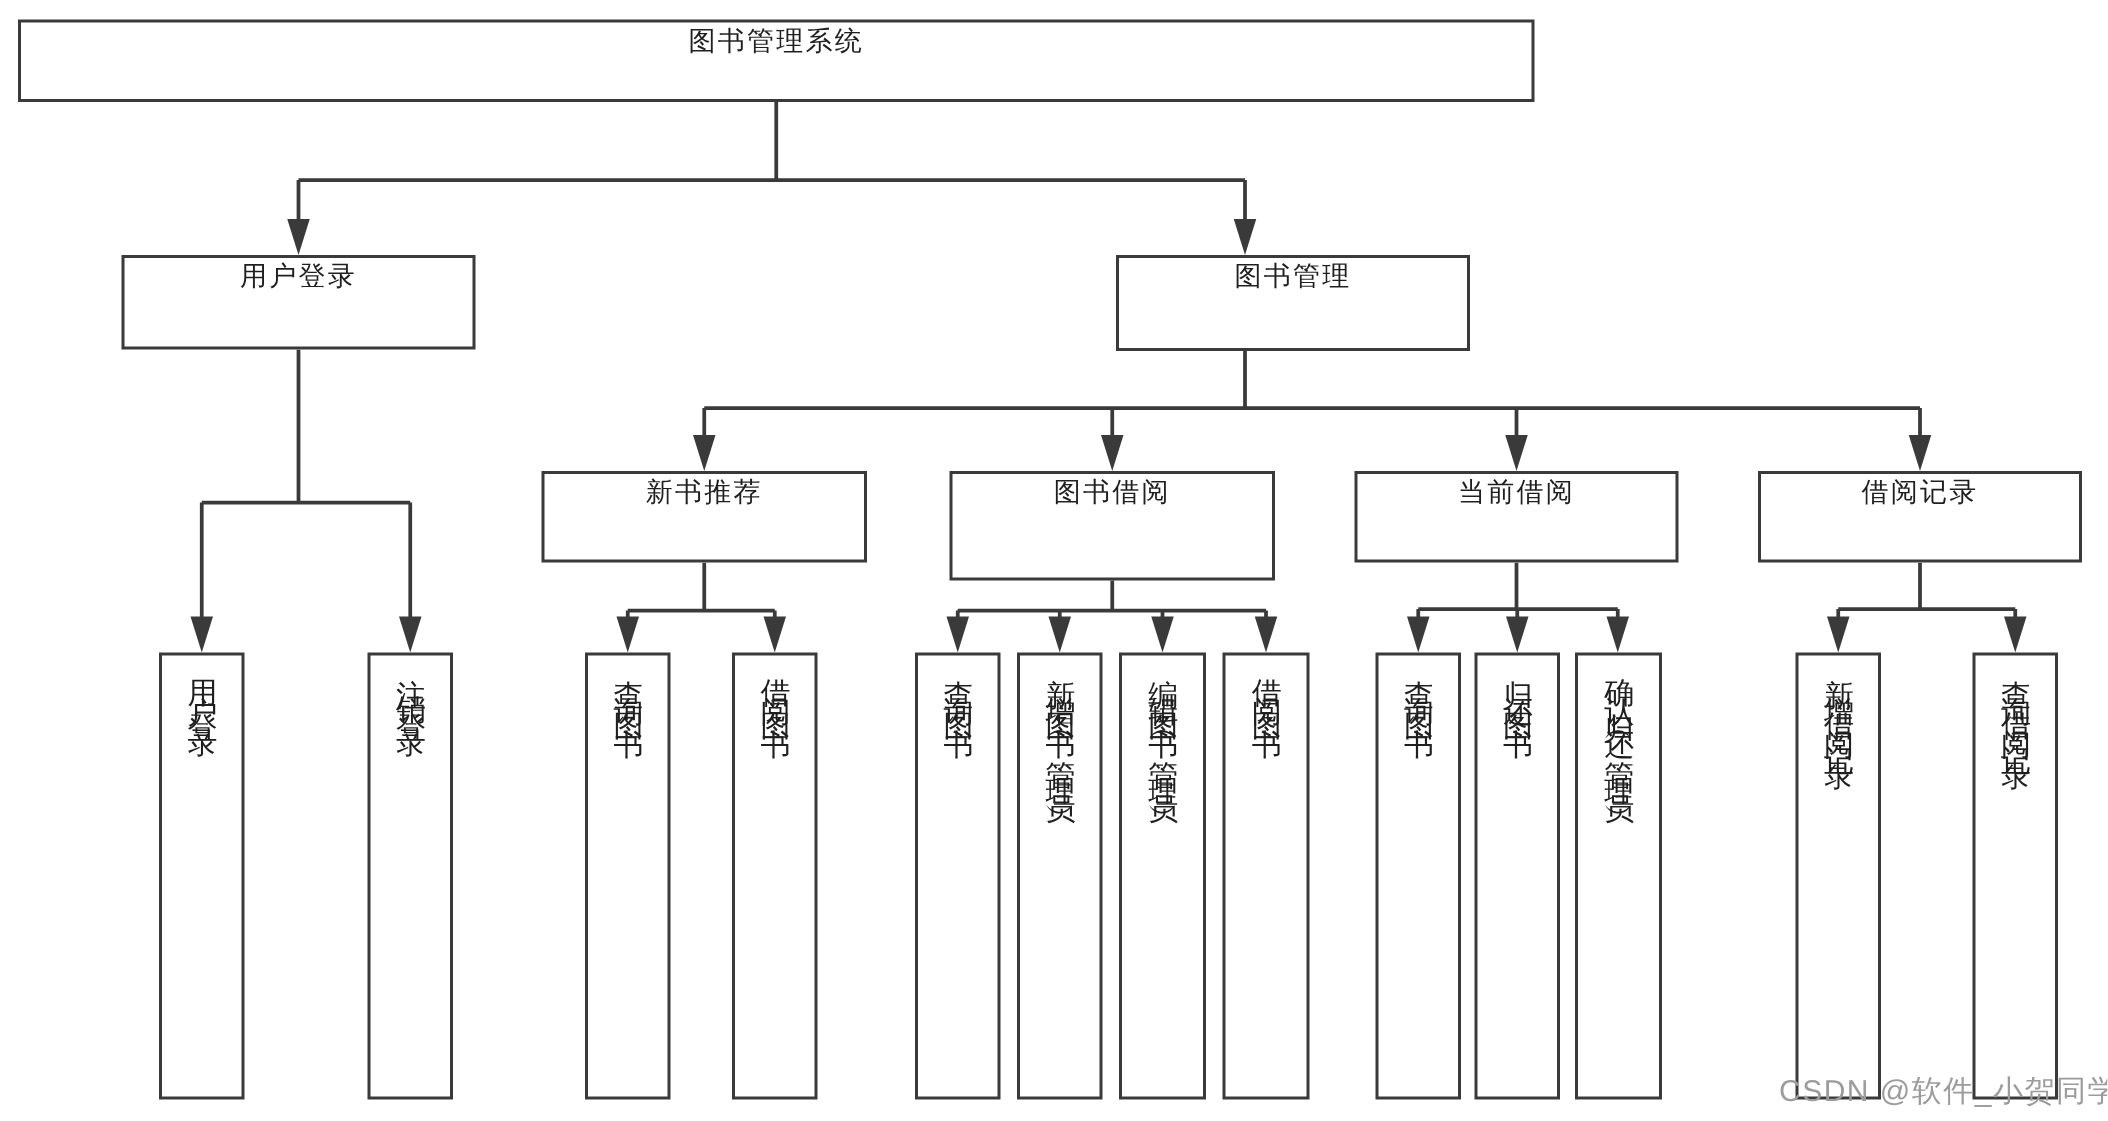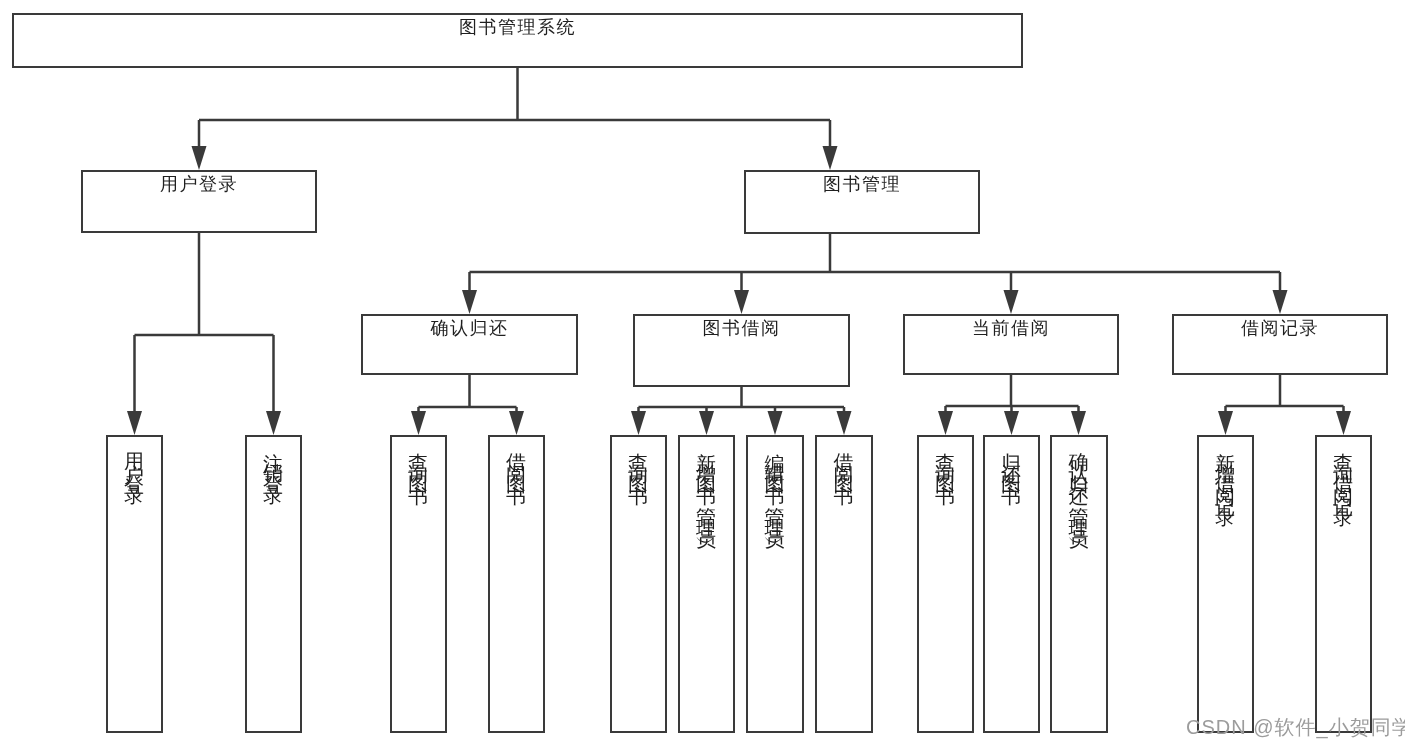--- a/index.html
+++ b/index.html
@@ -84,21 +84,21 @@
   </div>
 
   <div class="node hnode" style="left:81px; top:170px; width:236px; height:63px;">
     <span>用户登录</span>
   </div>
   <div class="node hnode" style="left:712px; top:170px; width:236px; height:64px;margin-left:32px;">
     <span>图书管理</span>
   </div>
 
   <div class="node hnode" style="left:361px; top:314px; width:217px; height:61px;">
-    <span>确认归还</span>
+    <span>新书推荐</span>
   </div>
   <div class="node hnode" style="left:633px; top:314px; width:217px; height:73px;">
     <span>图书借阅</span>
   </div>
   <div class="node hnode" style="left:903px; top:314px; width:216px; height:61px;">
     <span>当前借阅</span>
   </div>
   <div class="node hnode" style="left:1172px; top:314px; width:216px; height:61px;">
     <span>借阅记录</span>
   </div>

